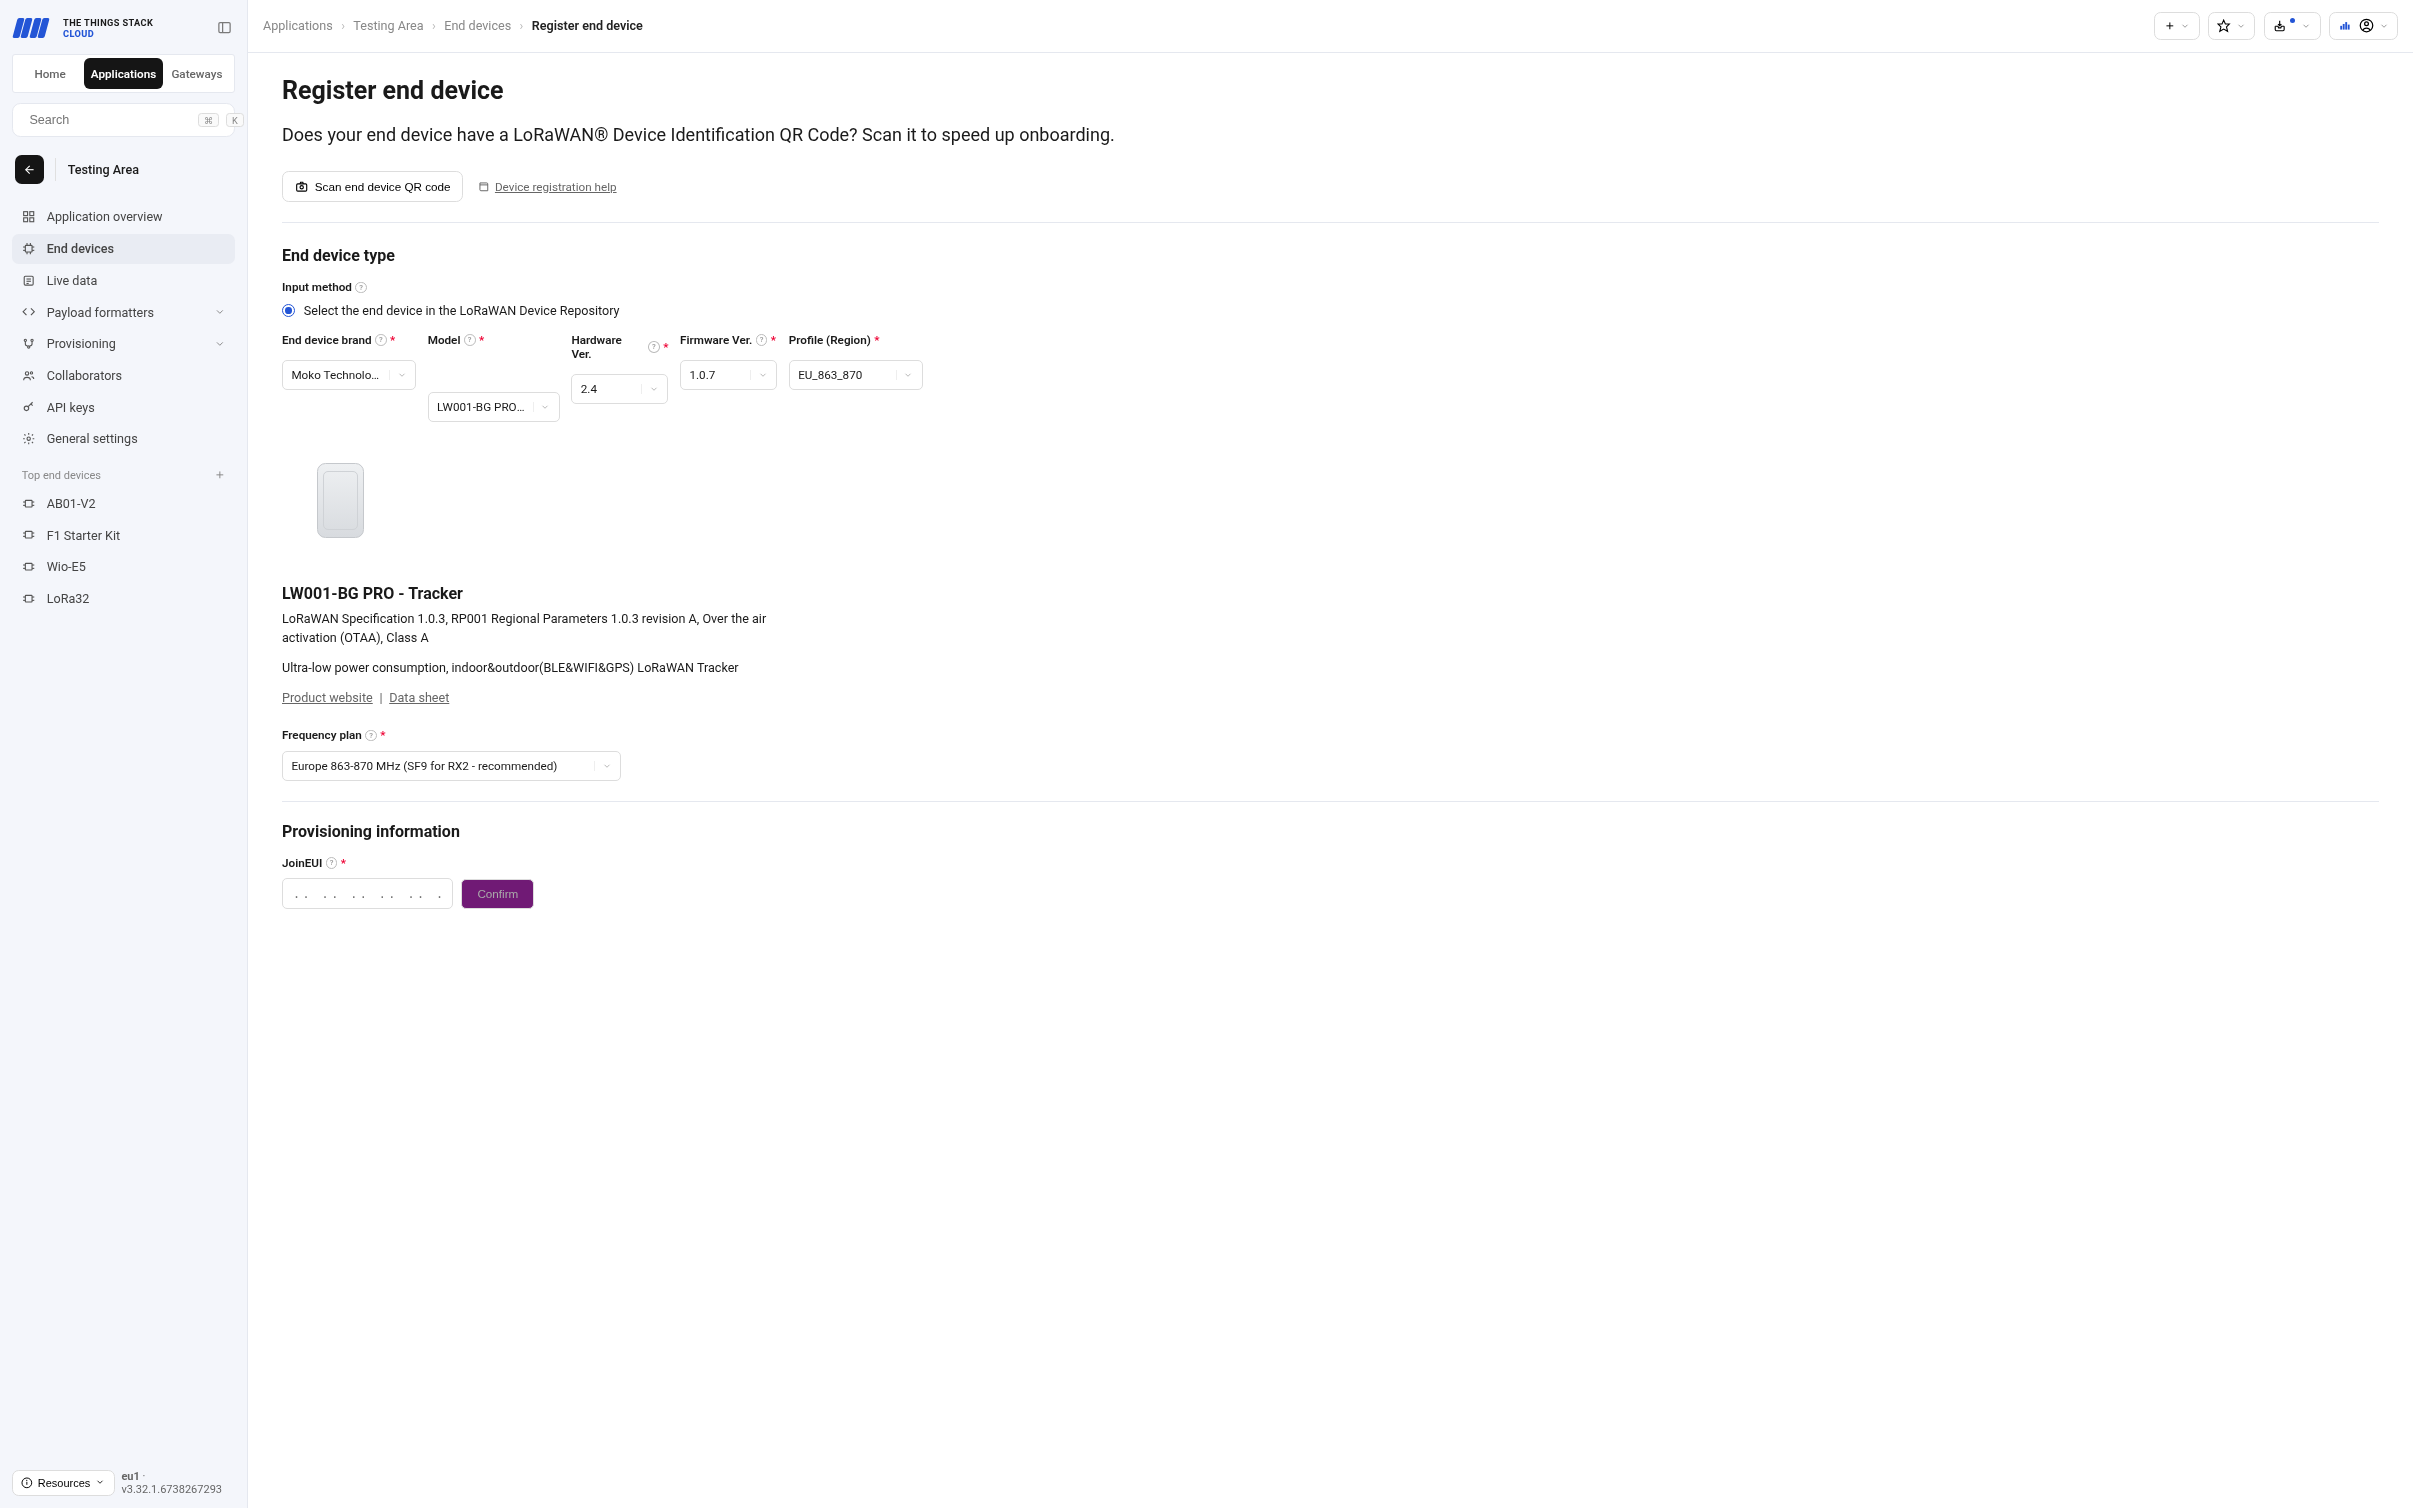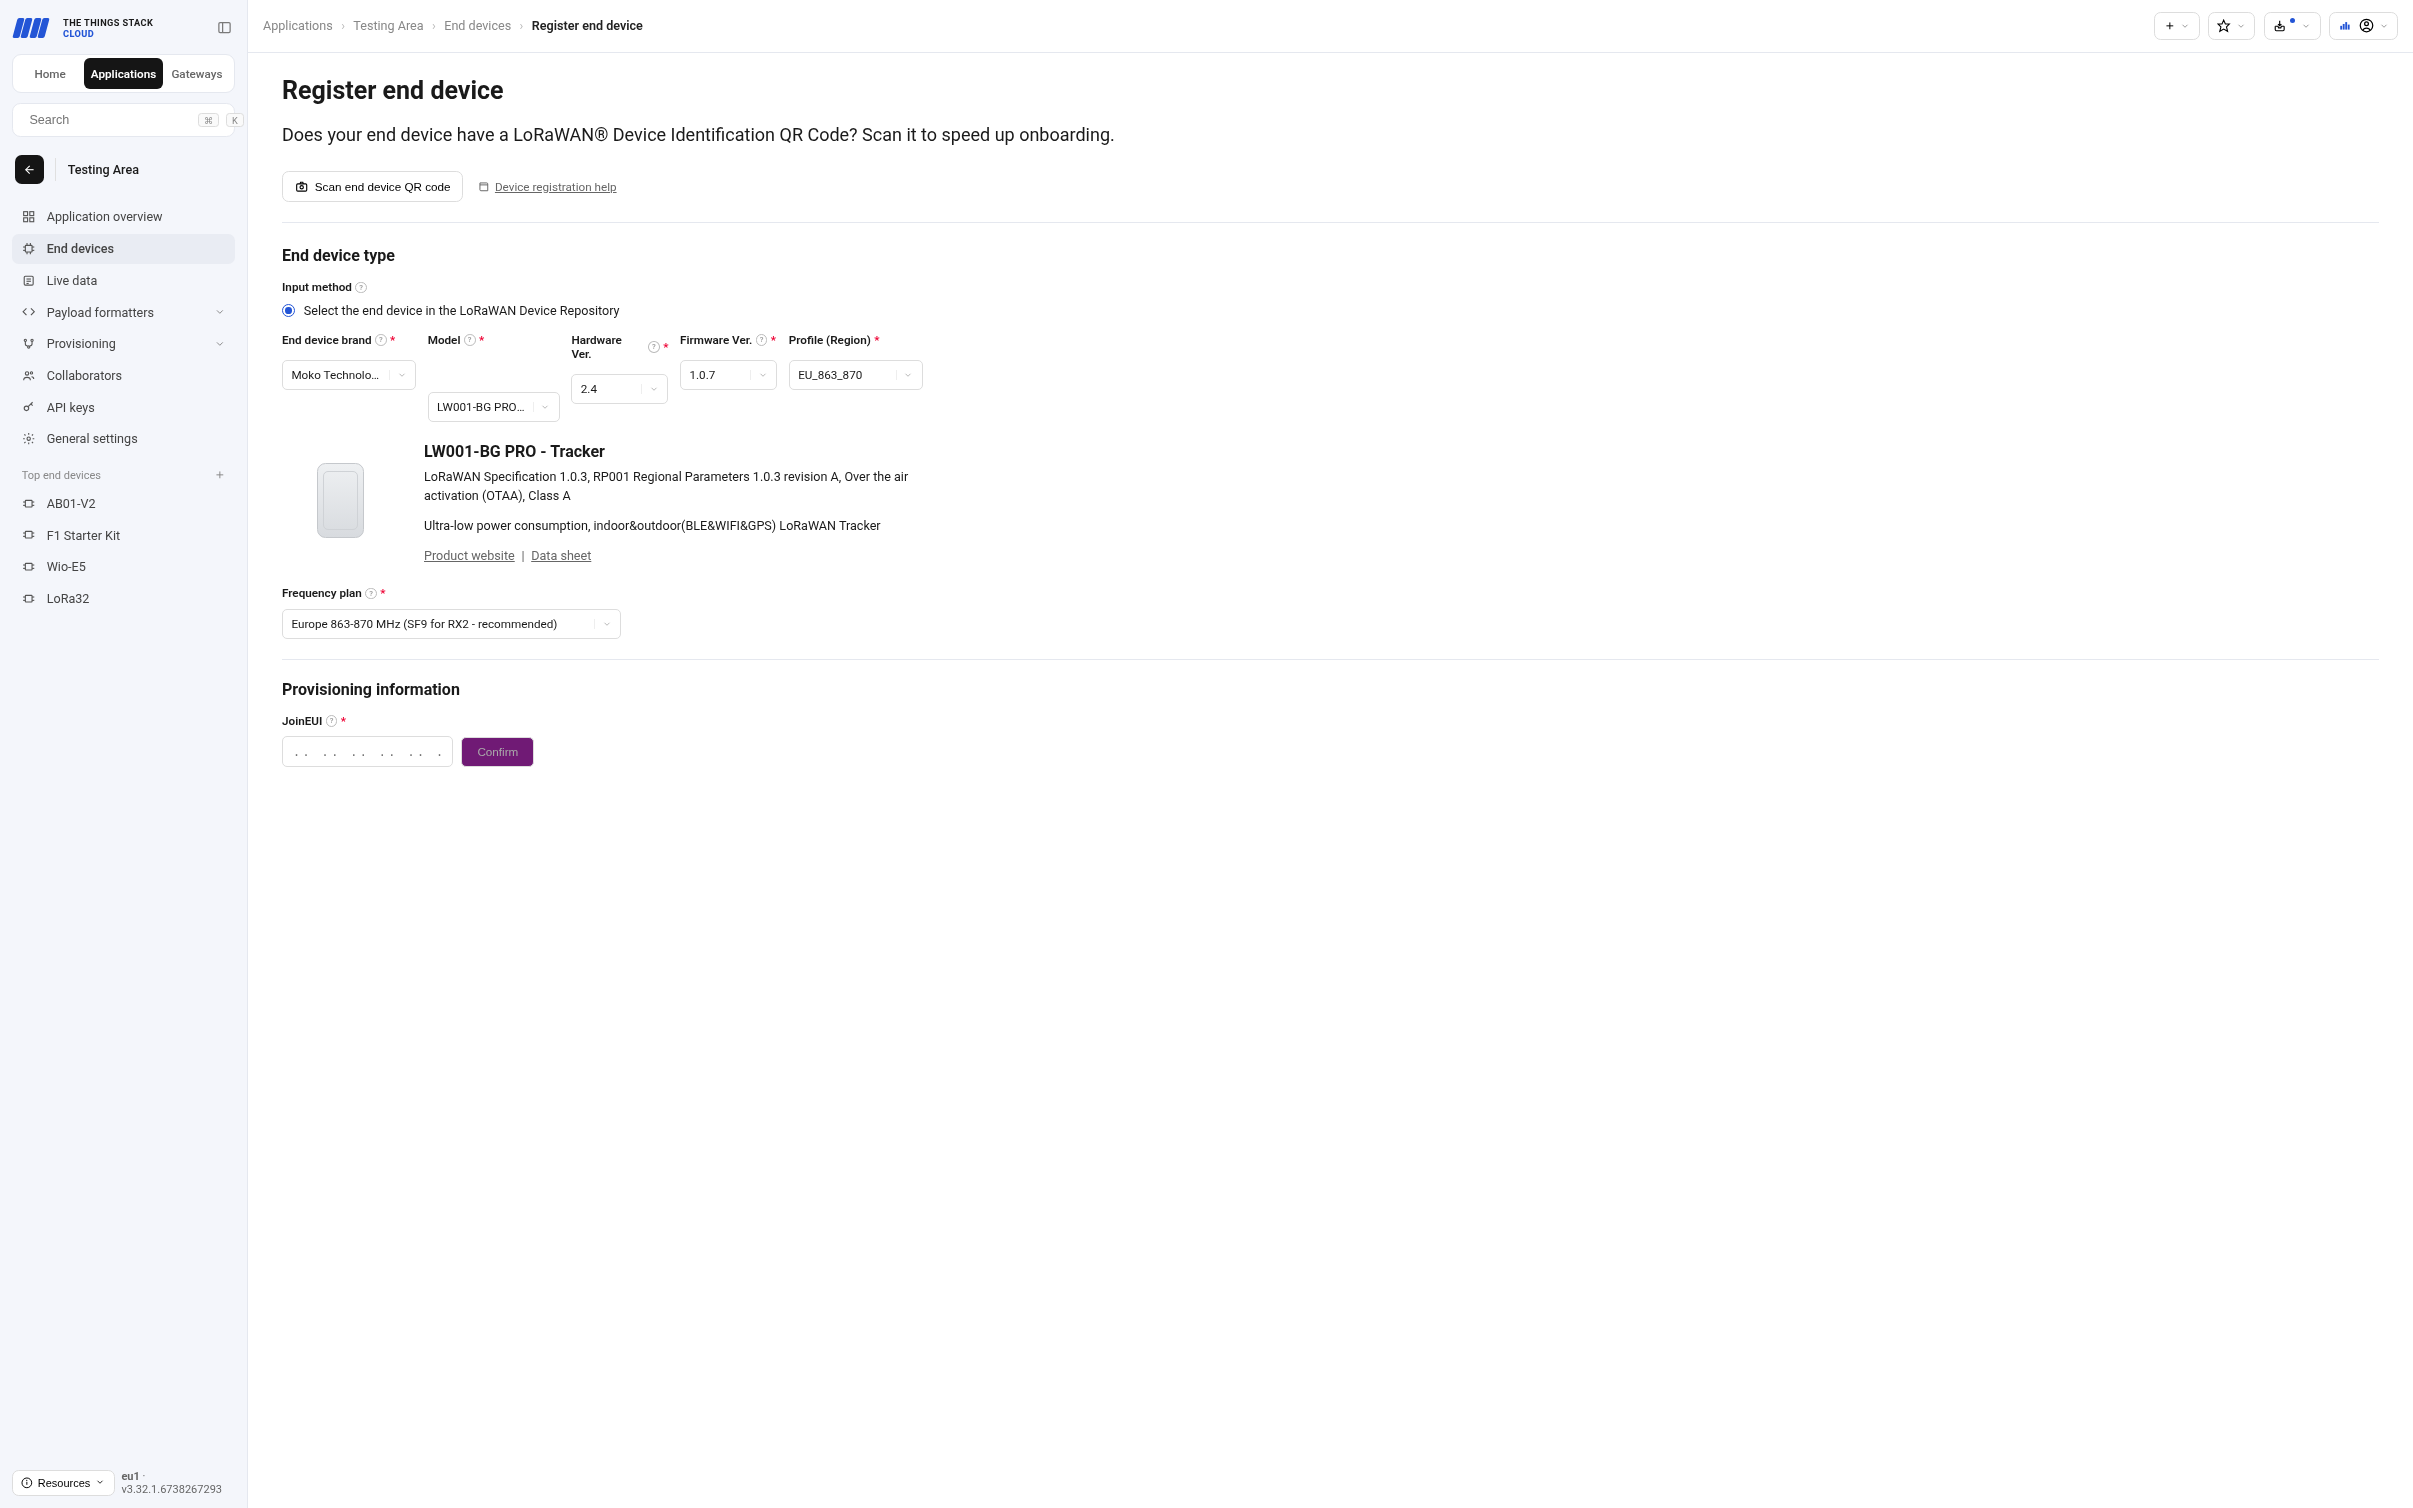--- a/index.html
+++ b/index.html
@@ -5,21 +5,21 @@
 * { box-sizing: border-box; margin: 0; padding: 0; }
 body { font-family: -apple-system, BlinkMacSystemFont, "Segoe UI", Roboto, sans-serif; background: #f4f6fb; color: #1a1a1a; font-size: 11.7px; }
 .app { display: flex; height: 100vh; }
 .sidebar { width: 248px; background: #f4f6fb; border-right: 0.8px solid #e5e8ef; display: flex; flex-direction: column; padding: 11.7px; }
 .logo-row { display: flex; align-items: center; gap: 13px; padding: 5px 3.4px 15px; }
 .logo-mark { width: 35px; height: 20px; display: flex; gap: 1.7px; }
 .logo-mark span { width: 6.7px; height: 20px; background: #2355d6; transform: skewX(-15deg); border-radius: 1.7px; }
 .logo-text { font-size: 9.2px; font-weight: 700; line-height: 1.2; letter-spacing: 0.4px; }
 .logo-text .cloud { color: #2355d6; font-weight: 800; }
 .collapse-icon { margin-left: auto; color: #7a7a7a; }
-.nav-tabs { display: flex; background: #fff; border-radius: 9px; padding: 3.4px; border: 0.8px solid #e5e8ef; margin-bottom: 10px; }
+.nav-tabs { display: flex; background: #fff; border-radius: 3px; padding: 3.4px; border: 0.8px solid #e5e8ef; margin-bottom: 10px; }
 .nav-tab { flex: 1; text-align: center; padding: 8.4px 6.7px; border-radius: 5.9px; font-weight: 500; cursor: pointer; color: #666; font-size: 11.7px; }
 .nav-tab.active { background: #151515; color: #fff; font-weight: 600; }
 .search-box { display: flex; align-items: center; background: #fff; border: 0.8px solid #e5e8ef; border-radius: 8.4px; padding: 8.4px 10px; gap: 6.7px; margin-bottom: 15px; }
 .search-box input { border: none; outline: none; flex: 1; font-size: 12.6px; color: #888; background: transparent; }
 .kbd { border: 0.8px solid #ddd; border-radius: 3.4px; padding: 0.8px 5px; font-size: 9.2px; color: #888; background: #fafafa; }
 .back-row { display: flex; align-items: center; gap: 11.7px; margin-bottom: 15px; padding: 3.4px; }
 .back-btn { width: 28.5px; height: 28.5px; background: #151515; color: #fff; border-radius: 6.7px; display: flex; align-items: center; justify-content: center; cursor: pointer; }
 .sep { width: 0.8px; height: 23.5px; background: #e0e0e0; }
 .back-label { font-size: 12.6px; font-weight: 500; }
 .side-nav { display: flex; flex-direction: column; gap: 1.7px; }
@@ -59,21 +59,21 @@
 
 .select-grid { display: flex; gap: 11.7px; margin: 15px 0 20px; flex-wrap: wrap; }
 .select-col { display: flex; flex-direction: column; gap: 5px; }
 .select-col.w1 { width: 134px; }
 .select-col.w2 { width: 132px; gap: 37px; }
 .select-col.w3 { width: 97px; }
 .select { border: 0.8px solid #ddd; border-radius: 5px; padding: 6.7px 8.4px; display: flex; align-items: center; justify-content: space-between; background: #fff; cursor: pointer; font-size: 11.7px; height: 30px; }
 .select .val { white-space: nowrap; overflow: hidden; text-overflow: ellipsis; }
 .select .dd { color: #aaa; border-left: 0.8px solid #eee; padding-left: 6.7px; margin-left: 6.7px; }
 
-.device-card { display: flex; gap: 25px; margin-bottom: 23.5px; }
+.device-card { display: flex; gap: 25px; margin-bottom: 23.5px; flex-direction: column; }
 .device-img { width: 117px; height: 117px; display: flex; align-items: center; justify-content: center; }
 .device-shape { width: 47px; height: 75px; background: linear-gradient(#eef0f2, #d8dbdf); border-radius: 8.4px; border: 0.8px solid #c5c8cc; position: relative; }
 .device-shape::before { content: ""; position: absolute; top: 6.7px; left: 5px; right: 5px; bottom: 6.7px; border: 0.8px solid #cfd2d6; border-radius: 5px; }
 .device-info h3 { font-size: 16px; font-weight: 700; margin-bottom: 6.7px; }
 .device-info p { font-size: 12.6px; line-height: 1.5; margin-bottom: 11.7px; max-width: 520px; }
 .device-links { display: flex; gap: 6.7px; color: #666; font-size: 12.6px; }
 .device-links a { color: #666; text-decoration: underline; cursor: pointer; }
 
 .freq-select { width: 339px; margin-bottom: 17px; }
 .divider { border-top: 0.8px solid #e5e8ef; margin: 20px 0; }

